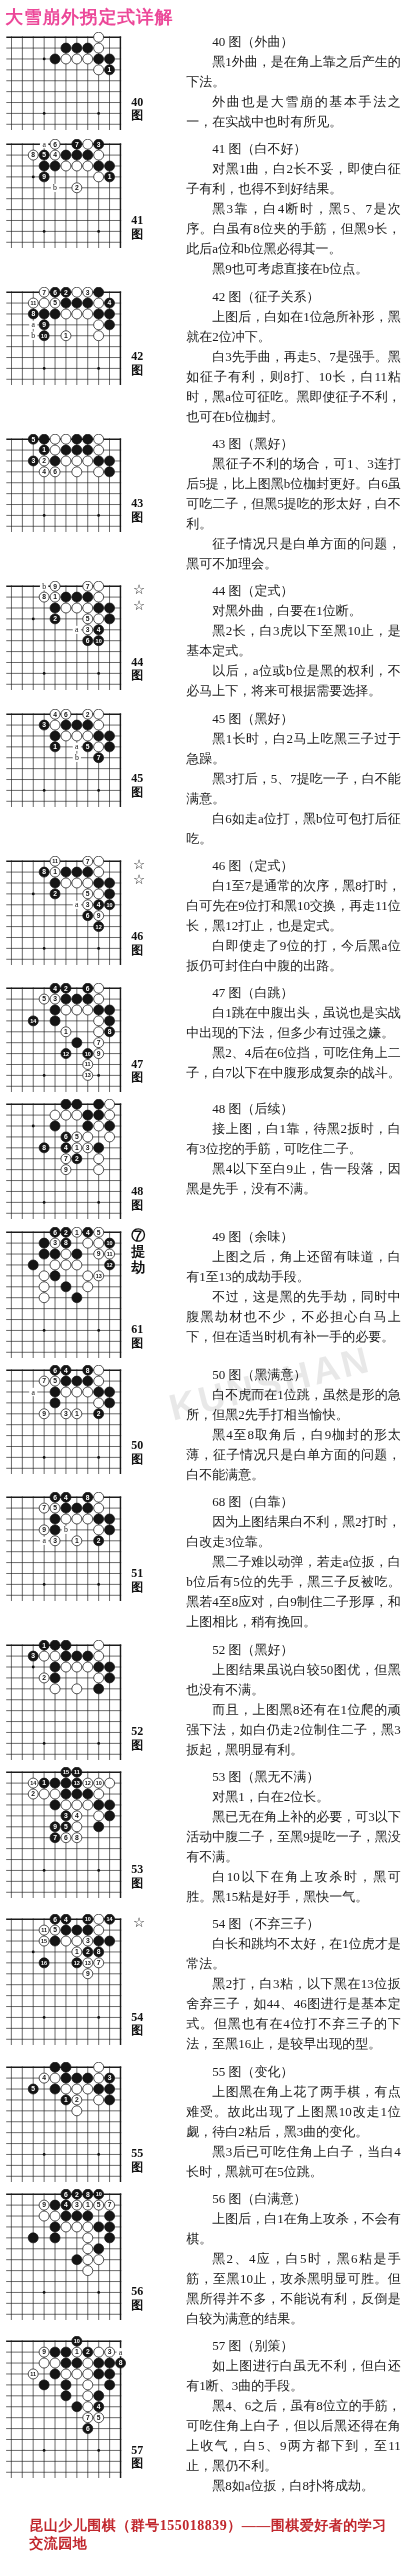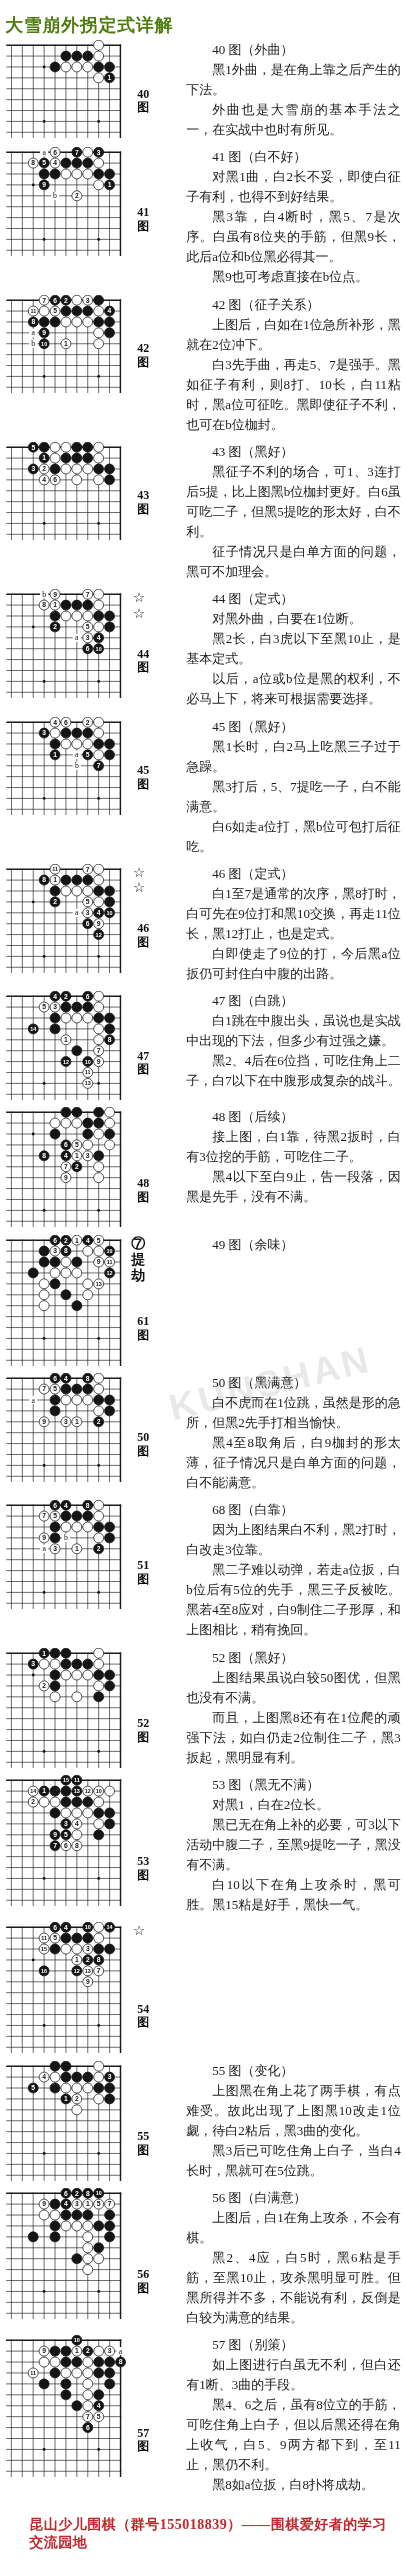--- a/index.html
+++ b/index.html
@@ -3,39 +3,39 @@
 <meta charset="utf-8">
 <style>
   html,body{margin:0;padding:0;}
   body{
     width:406px;height:2576px;overflow:hidden;position:relative;
     background:#ffffff;color:#1a1a1a;
     font-family:"Liberation Serif","DejaVu Serif",serif;
     box-sizing:border-box;padding:0 5.2px;
   }
   .title{
-    margin-top:14px;
+    margin-top:6px;
     font-family:"Liberation Sans","DejaVu Sans",sans-serif;
-    font-weight:bold;font-size:17.7px;line-height:1.3;color:#4d7c0f;letter-spacing:1px;
+    font-weight:bold;font-size:17.7px;line-height:1.3;color:#ec4899;letter-spacing:1px;
   }
   .section{display:flex;align-items:flex-start;margin-top:7.3px;}
   .section.first{margin-top:3.1px;}
   .board-col{position:relative;width:156px;flex:none;}
   .goban{display:block;}
   .board-stars{
     position:absolute;left:125px;top:1px;width:17.7px;
     font-size:13.5px;line-height:15.6px;text-align:center;word-break:break-all;color:#111;
   }
   .board-note{
     position:absolute;left:126px;top:1px;width:12.5px;
     font-size:14px;line-height:1.15;font-weight:bold;color:#111;word-break:break-all;
   }
   .board-caption{
-    position:absolute;left:126px;bottom:23px;width:24px;
-    font-size:12px;line-height:1.15;font-weight:600;color:#111;text-align:center;
+    position:absolute;left:126px;bottom:7px;width:24px;
+    font-size:12px;line-height:1.15;font-weight:600;color:#111;
   }
   .text-col{flex:1;margin-left:25px;font-size:13px;line-height:20px;text-align:justify;}
   .text-col p{margin:0;text-indent:2em;}
   .footer{
     margin-top:21px;padding-left:24px;
     font-size:14px;font-weight:bold;color:#c1272d;letter-spacing:0.5px;
   }
   .watermark{
     position:absolute;top:1363px;left:167px;
     font-family:"Liberation Sans",sans-serif;font-weight:bold;
@@ -829,20 +829,24 @@
       </svg>
     <div class="board-stars"></div>
     <div class="board-note">⑦提劫</div>
     <div class="board-caption">
       <div>61</div>
       <div>图</div>
     </div>
   </div>
   <div class="text-col">
     <p class="heading">49 图（余味）</p>
+    <div>
+        <p>上图之后，角上还留有味道，白有1至13的成劫手段。</p>
+        <p>不过，这是黑的先手劫，同时中腹黑劫材也不少，不必担心白马上下，但在适当时机有补一手的必要。</p>
+      </div>
   </div>
 </div>
 
 <div class="section">
   <div class="board-col">
     <svg class="goban" width="125" height="109" viewBox="0 0 240 210">
         <line x1="2" y1="10" x2="223.4" y2="10" stroke="#1b1b1b" stroke-width="3"></line>
         <line x1="2" y1="31" x2="223.4" y2="31" stroke="#1b1b1b" stroke-width="1.25"></line>
         <line x1="2" y1="52" x2="223.4" y2="52" stroke="#1b1b1b" stroke-width="1.25"></line>
         <line x1="2" y1="73" x2="223.4" y2="73" stroke="#1b1b1b" stroke-width="1.25"></line>
@@ -1233,20 +1237,27 @@
         <text x="180" y="98.5" text-anchor="middle" font-size="13" font-weight="bold" font-family="&quot;Liberation Sans&quot;,sans-serif" fill="#111">7</text>
         <circle cx="159" cy="115" r="9.6" fill="#ffffff" stroke="#151515" stroke-width="1.4"></circle>
         <text x="159" y="119.5" text-anchor="middle" font-size="13" font-weight="bold" font-family="&quot;Liberation Sans&quot;,sans-serif" fill="#111">9</text>
       </svg>
     <div class="board-stars">☆</div>
     <div class="board-note"></div>
     <div class="board-caption">
       <div>54</div>
       <div>图</div>
     </div>
+  </div>
+  <div class="text-col">
+    <p class="heading">54 图（不弃三子）</p>
+    <div>
+        <p>白长和跳均不太好，在1位虎才是常法。</p>
+        <p>黑2打，白3粘，以下黑在13位扳舍弃三子，如44、46图进行是基本定式。但黑也有在4位打不弃三子的下法，至黑16止，是较早出现的型。</p>
+      </div>
   </div>
 </div>
 
 <div class="section">
   <div class="board-col">
     <svg class="goban" width="125" height="120" viewBox="0 0 240 231">
         <line x1="2" y1="10" x2="223.4" y2="10" stroke="#1b1b1b" stroke-width="3"></line>
         <line x1="2" y1="31" x2="223.4" y2="31" stroke="#1b1b1b" stroke-width="1.25"></line>
         <line x1="2" y1="52" x2="223.4" y2="52" stroke="#1b1b1b" stroke-width="1.25"></line>
         <line x1="2" y1="73" x2="223.4" y2="73" stroke="#1b1b1b" stroke-width="1.25"></line>

